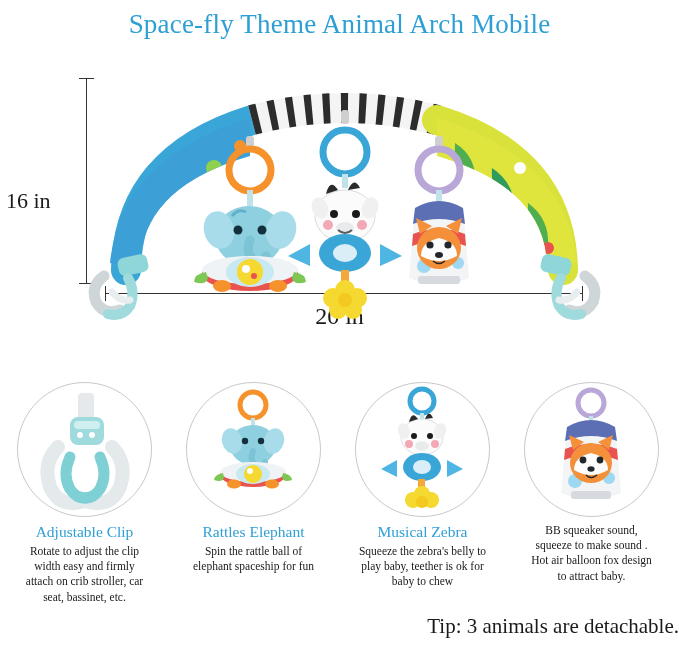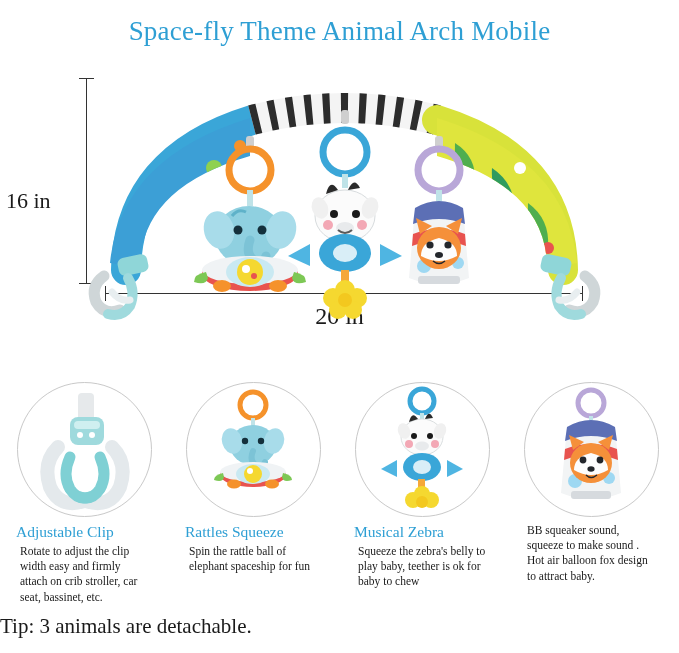--- a/index.html
+++ b/index.html
@@ -12,21 +12,21 @@
   }
   .page {
     position: relative;
     width: 679px; height: 653px;
     background: #fff;
   }
 
   
   .title {
     position: absolute;
-    left: 0; top: 16px;
+    left: 0; top: 9px;
     width: 679px;
     text-align: center;
     font-size: 27px;
     color: #2e9fd4;
     letter-spacing: 0.2px;
     font-family: "Liberation Serif", serif;
   }
 
   
   .hero {
@@ -86,21 +86,21 @@
   
   .features {
     position: absolute;
     left: 0; top: 382px;
     width: 679px;
     display: flex;
   }
   .feature {
     width: 169px;
     padding: 0 16px;
-    text-align: left;
+    text-align: center;
   }
   .circle-wrap {
     position: relative;
     width: 135px; height: 135px;
     margin: 0 auto 6px auto;
   }
   .circle {
     position: absolute; left: 0; top: 0;
     width: 135px; height: 135px;
     border-radius: 50%;
@@ -119,21 +119,21 @@
     color: #1a1a1a;
     line-height: 1.32;
     padding: 0 4px;
   }
 
   
   .tip {
     position: absolute;
     left: 0; top: 614px;
     width: 679px;
-    text-align: left;
+    text-align: right;
     font-size: 21px;
     color: #1a1a1a;
   }
 </style>
 </head>
 <body>
 
 <div class="page">
 
   <div class="title">Space-fly Theme Animal Arch Mobile</div>
@@ -329,21 +329,21 @@
             <ellipse cx="66" cy="91" rx="17" ry="10" fill="#c9e9f2"></ellipse>
             <circle cx="66" cy="91" r="9" fill="#f5d830"></circle>
             <circle cx="63" cy="88" r="3" fill="#ffffff"></circle>
             <path d="M36 90 q-9 2 -9 7 q9 3 10 -3" fill="#7dc855"></path>
             <path d="M96 90 q9 2 9 7 q-9 3 -10 -3" fill="#7dc855"></path>
             <ellipse cx="47" cy="101" rx="7" ry="4.5" fill="#f5922b"></ellipse>
             <ellipse cx="85" cy="101" rx="7" ry="4.5" fill="#f5922b"></ellipse>
           </svg>
         </div>
       </div>
-      <div class="feature-title">Rattles Squeeze</div>
+      <div class="feature-title">Rattles Elephant</div>
       <div class="feature-desc">Spin the rattle ball of elephant spaceship for fun</div>
     </div>
 
     <div class="feature">
       <div class="circle-wrap">
         <div class="circle">
           <svg width="133" height="133" viewBox="0 0 133 133">
             <circle cx="66" cy="18" r="12" fill="none" stroke="#3aa6d8" stroke-width="5"></circle>
             <path d="M66 30 l0 8" stroke="#bfe3e8" stroke-width="4"></path>
             <ellipse cx="66" cy="54" rx="21" ry="18" fill="#fbfbfb" stroke="#dadedf" stroke-width="1"></ellipse>

